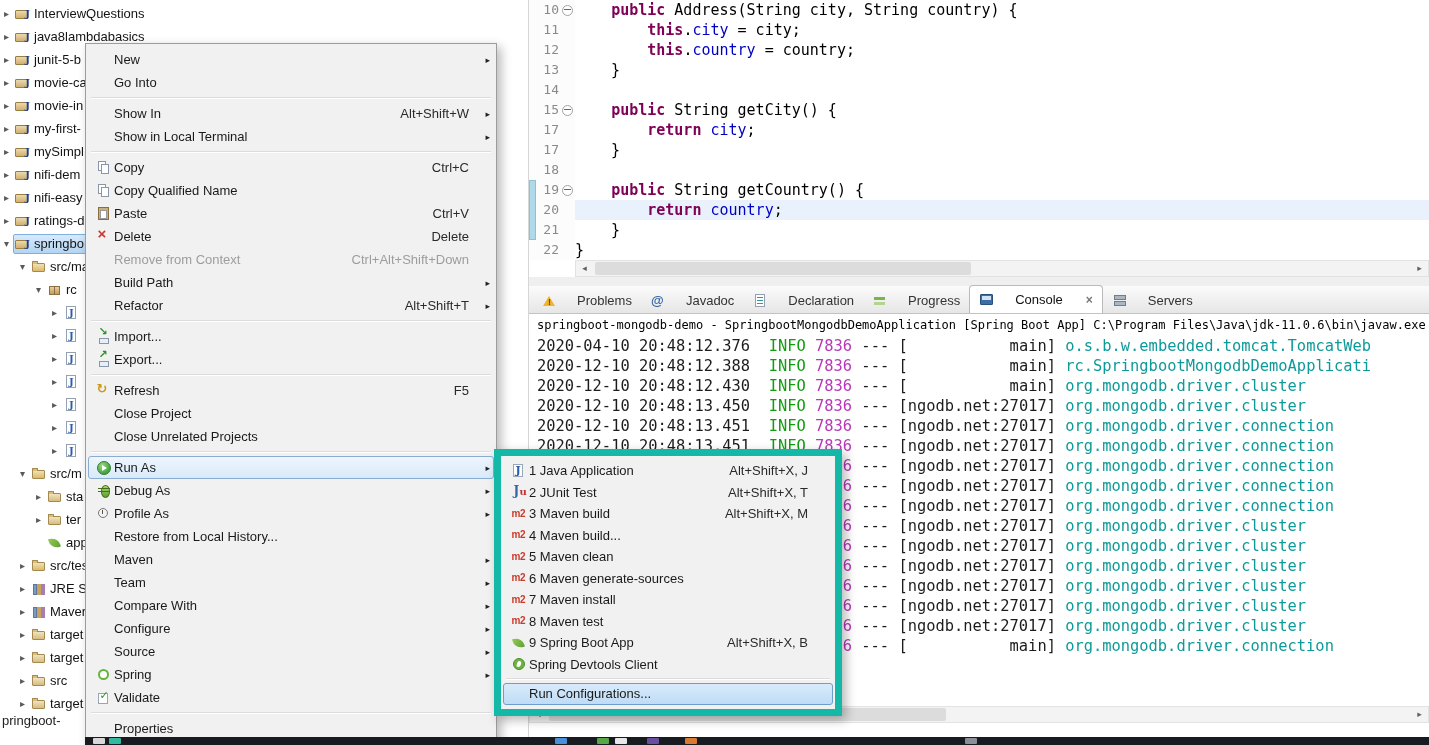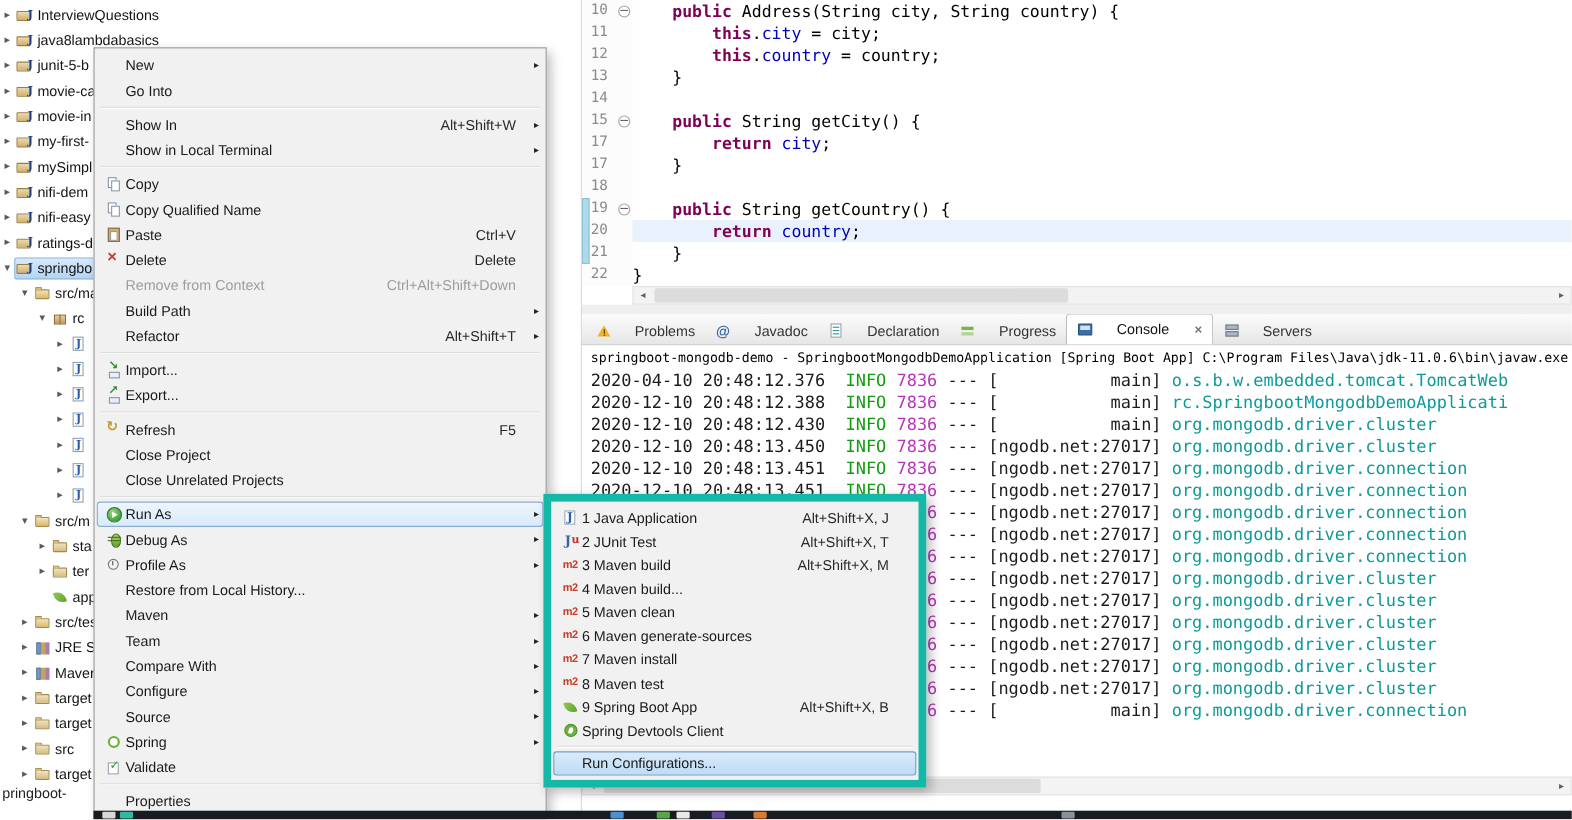--- a/index.html
+++ b/index.html
@@ -14,21 +14,21 @@
   .tinner.sel{background:linear-gradient(#d7eafc,#b3d4f2);border-color:#7fb0dd}
   .tlabel{font-size:13px;color:#141414}
   .status-text{position:absolute;left:2px;top:713px;font-size:13px;color:#222;z-index:5;background:#fff}
 
   
   .right-pane{position:absolute;left:528px;top:0;right:0;bottom:8px;background:#fff;border-left:1px solid #d6d6d6}
   .editor{position:absolute;left:0;top:0;right:0;height:260px;overflow:hidden;background:#fff}
   .occ-bar{position:absolute;left:0;top:180px;width:7px;height:60px;background:#aed9e8;border:1px solid #8ec1d6;box-sizing:border-box;z-index:2}
   .cline{display:flex;height:20px}
   .gut{width:46px;flex:none;display:flex;align-items:center;justify-content:flex-end;background:#fcfcfc}
-  .lnum{font:13px/20px "DejaVu Sans Mono",monospace;color:#8a8a8a;text-align:left;min-width:22px}
+  .lnum{font:13px/20px "DejaVu Sans Mono",monospace;color:#8a8a8a;text-align:right;min-width:22px}
   .fold{width:16px;flex:none;display:flex;align-items:center;justify-content:center;height:20px}
   .foldmark{width:9px;height:9px;border:1px solid #a2a2a2;border-radius:50%;background:#fff;position:relative}
   .foldmark::after{content:"";position:absolute;left:1px;right:1px;top:3px;border-top:1px solid #666}
   .ctext{flex:1;white-space:pre;font:15px/20px "DejaVu Sans Mono",monospace;color:#000}
   .cline.cur .ctext{background:var(--current-line,#e9f2fc)}
   .k{color:var(--keyword,#7f0055);font-weight:bold}
   .f{color:var(--field,#0000c0)}
 
   
   .hscroll{position:absolute;display:flex;background:#f3f3f3;border:1px solid #e2e2e2;height:17px;box-sizing:border-box}
@@ -546,20 +546,21 @@
         <span class="mlabel">Show in Local Terminal</span>
         <span class="mshortcut"></span>
         <span class="marrow">▸</span>
       </div>
       <div class="msep"></div>
       <div class="mitem">
         <span class="mgut">
           <span class="icon ic-copy"></span>
         </span>
         <span class="mlabel">Copy</span>
+        <span class="mshortcut">Ctrl+C</span>
         <span class="marrow"></span>
       </div>
       <div class="mitem">
         <span class="mgut">
           <span class="icon ic-copy"></span>
         </span>
         <span class="mlabel">Copy Qualified Name</span>
         <span class="mshortcut"></span>
         <span class="marrow"></span>
       </div>

